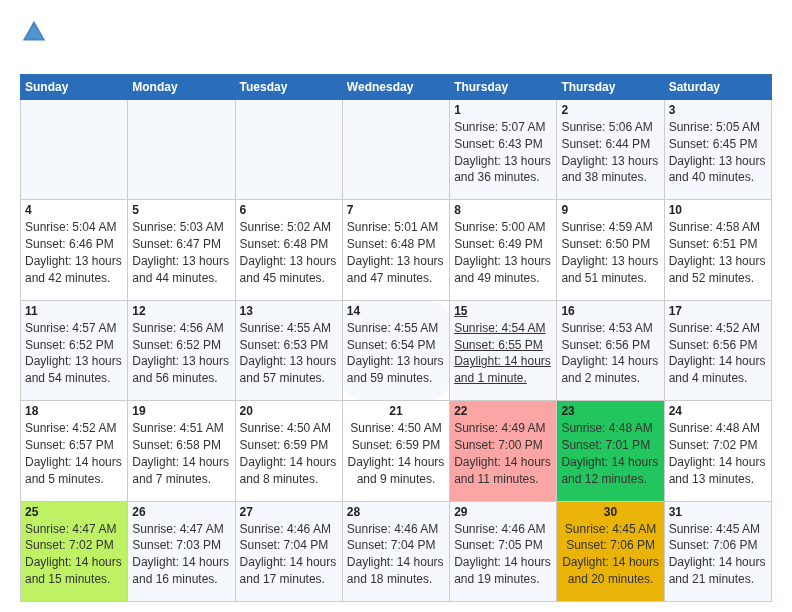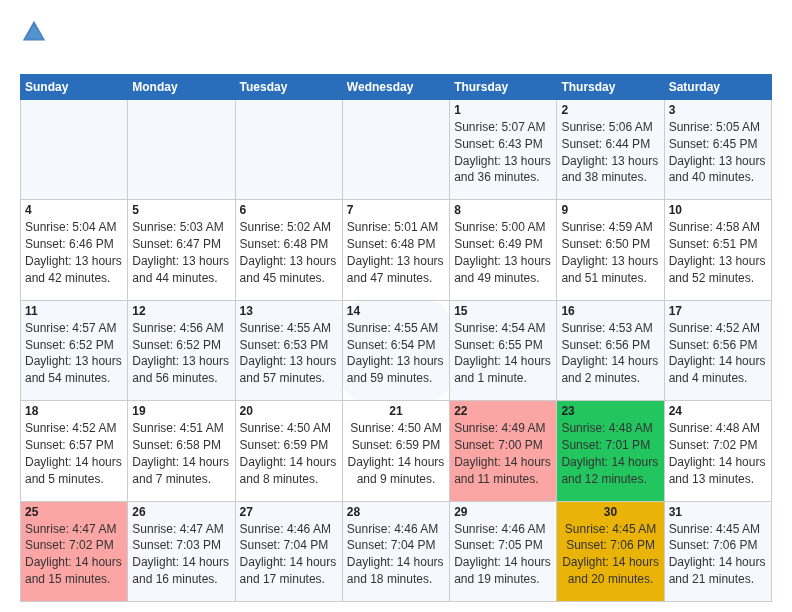--- a/index.html
+++ b/index.html
@@ -241,21 +241,21 @@
 Daylight: 13 hours
 and 57 minutes.</div>
           </td>
           <td style="background: rgb(245, 248, 252); border-radius: 22px;">
             <span class="day-number">14</span>
             <div class="day-info" style="white-space: pre-line;">Sunrise: 4:55 AM
 Sunset: 6:54 PM
 Daylight: 13 hours
 and 59 minutes.</div>
           </td>
-          <td style="background: rgb(245, 248, 252);">
+          <td style="background: rgb(245, 248, 252); text-decoration: underline;">
             <span class="day-number">15</span>
             <div class="day-info" style="white-space: pre-line;">Sunrise: 4:54 AM
 Sunset: 6:55 PM
 Daylight: 14 hours
 and 1 minute.</div>
           </td>
           <td style="background: rgb(245, 248, 252);">
             <span class="day-number">16</span>
             <div class="day-info" style="white-space: pre-line;">Sunrise: 4:53 AM
 Sunset: 6:56 PM
@@ -315,21 +315,21 @@
           </td>
           <td style="background: rgb(255, 255, 255);">
             <span class="day-number">24</span>
             <div class="day-info" style="white-space: pre-line;">Sunrise: 4:48 AM
 Sunset: 7:02 PM
 Daylight: 14 hours
 and 13 minutes.</div>
           </td>
         </tr>
         <tr>
-          <td style="background: #fca5a5;">
+          <td style="background: #bef264;">
             <span class="day-number">25</span>
             <div class="day-info" style="white-space: pre-line;">Sunrise: 4:47 AM
 Sunset: 7:02 PM
 Daylight: 14 hours
 and 15 minutes.</div>
           </td>
           <td style="background: rgb(245, 248, 252);">
             <span class="day-number">26</span>
             <div class="day-info" style="white-space: pre-line;">Sunrise: 4:47 AM
 Sunset: 7:03 PM

